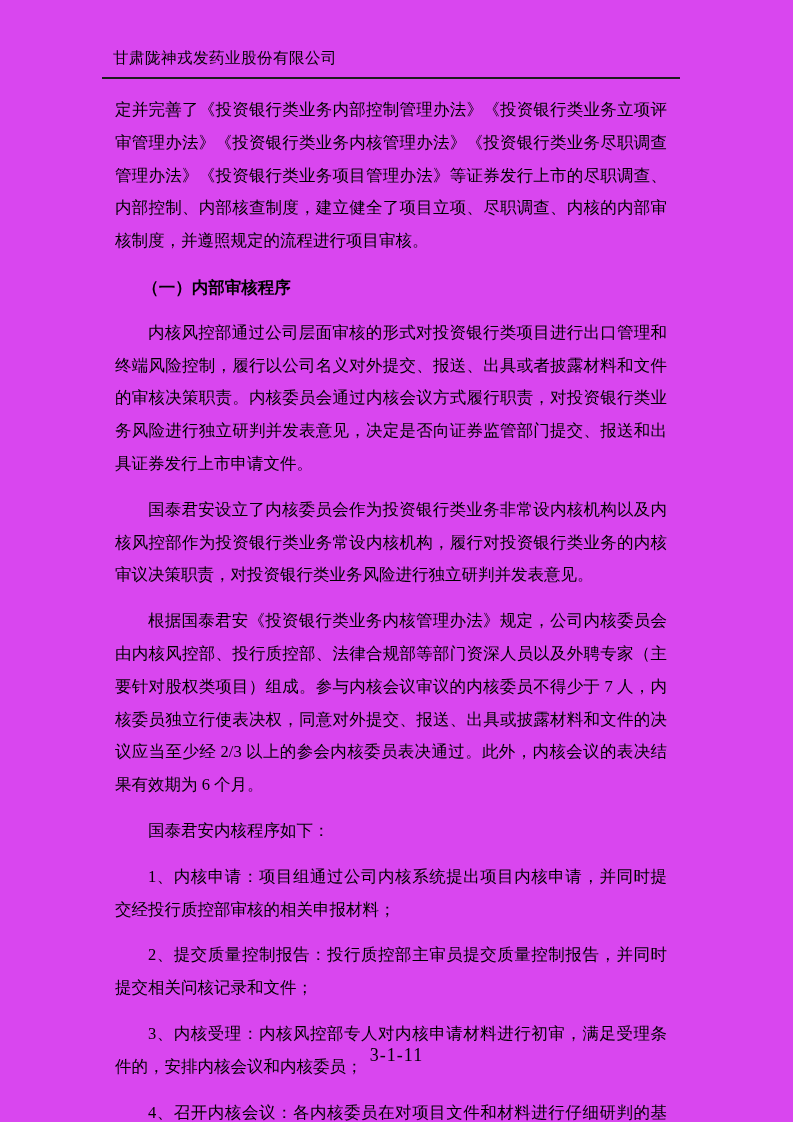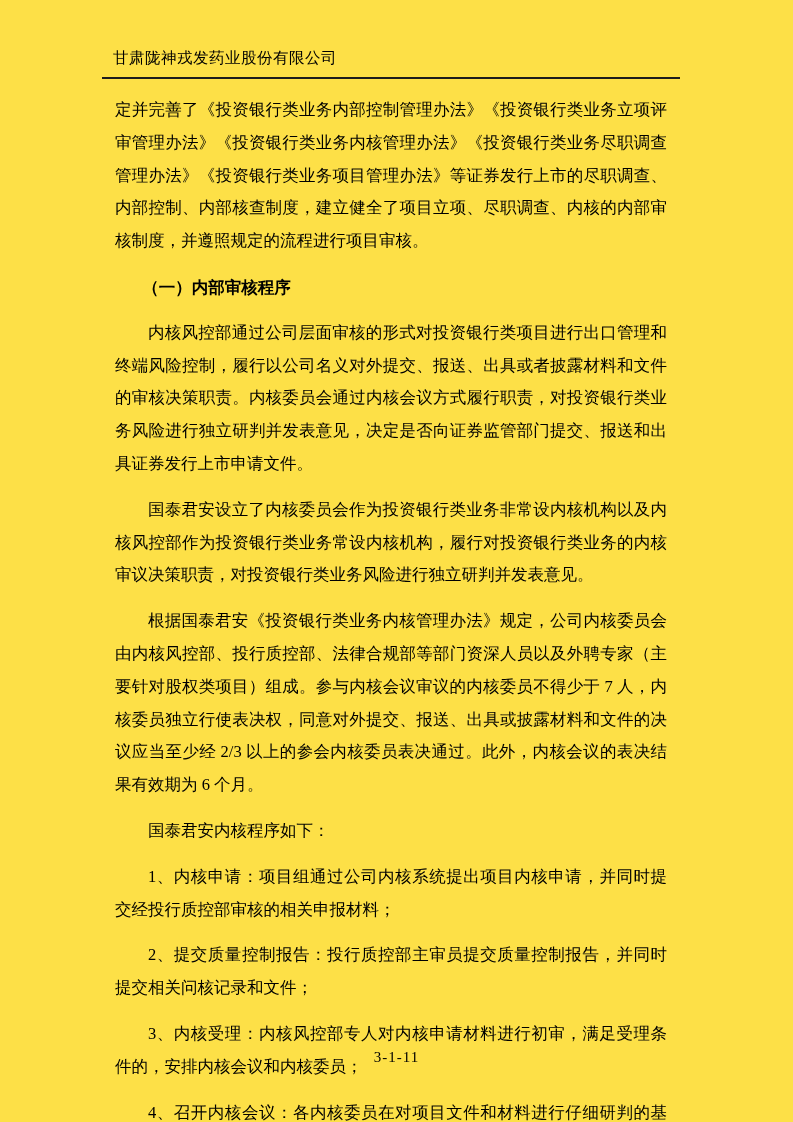--- a/index.html
+++ b/index.html
@@ -1,21 +1,21 @@
 <!DOCTYPE html>
 <html><head>
 <meta charset="utf-8">
 <style>
   html, body { margin: 0; padding: 0; background: #ffffff; }
   .page {
     position: relative;
     width: 793px;
     height: 1122px;
     box-sizing: border-box;
-    background: #fde047;
+    background: #d946ef;
     color: #000000;
     padding: 46px 113px 0 102px;
     font-family: "Liberation Serif", "DejaVu Serif", serif;
     overflow: hidden;
   }
   .header {
     display: flex;
     justify-content: space-between;
     align-items: flex-end;
     font-size: 15.5px;
@@ -45,21 +45,21 @@
     font-weight: bold;
     line-height: 32.8px;
     text-indent: 2.2em;
   }
   .footer {
     position: absolute;
     bottom: 56px;
     left: 0;
     width: 100%;
     text-align: center;
-    font-size: 15px;
+    font-size: 18px;
     letter-spacing: 1px;
   }
 </style>
 </head>
 <body>
 
 <div class="page">
 
   <div class="header">
     <span class="h-left">甘肃陇神戎发药业股份有限公司</span>

